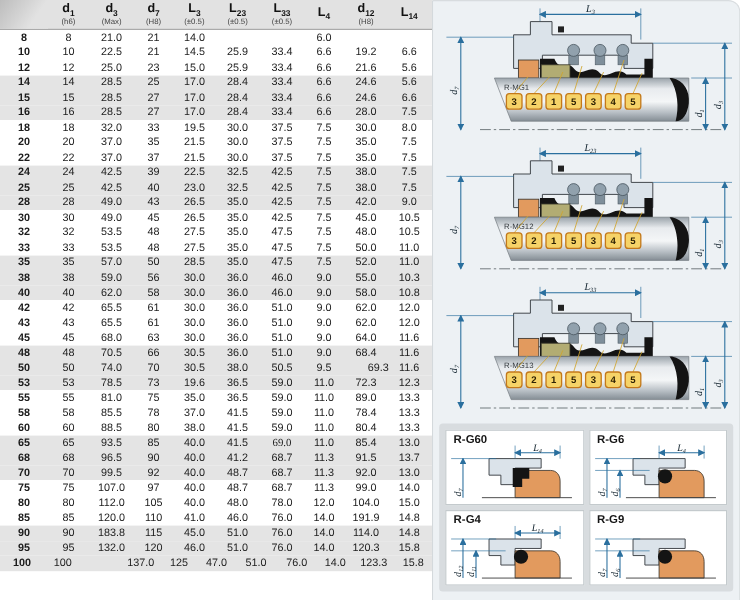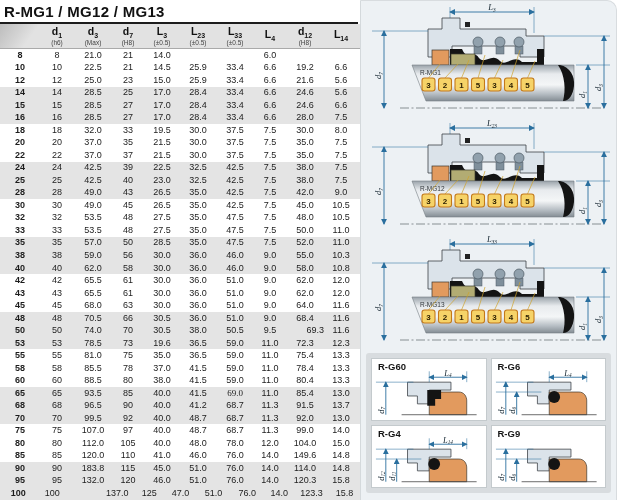--- a/index.html
+++ b/index.html
@@ -65,21 +65,20 @@
       <stop offset="0.55" stop-color="#f4f6f7"></stop>
         <stop offset="0.8" stop-color="#b7bec4"></stop>
       <stop offset="1" stop-color="#848d94"></stop>
     </linearGradient>
   </defs>
 </svg>
 
 <div id="page">
 
   <div id="left">
-    <div id="title">R-MG1 / MG12 / MG13</div>
     <div id="thead">
         <div class="hcell hfirst" style="width: 40px;"></div>
         <div class="hcell" style="width: 34px;">
           <span class="hmain">d<sub>1</sub></span>
           <span class="hnote">(h6)</span>
         </div>
         <div class="hcell" style="width: 38px;">
           <span class="hmain">d<sub>3</sub></span>
           <span class="hnote">(Max)</span>
         </div>
@@ -401,21 +400,21 @@
         </div>
         <div class="trow">
           <div class="cell c0" style="width: 40px;">55</div>
           <div class="cell" style="width: 34px;">55</div>
           <div class="cell" style="width: 38px;">81.0</div>
           <div class="cell" style="width: 32px;">75</div>
           <div class="cell" style="width: 36px;">35.0</div>
           <div class="cell" style="width: 36px;">36.5</div>
           <div class="cell" style="width: 38px;">59.0</div>
           <div class="cell" style="width: 32px;">11.0</div>
-          <div class="cell" style="width: 38px;">75.4</div>
+          <div class="cell" style="width: 38px;">89.0</div>
           <div class="cell" style="width: 34px;">13.3</div>
         </div>
         <div class="trow">
           <div class="cell c0" style="width: 40px;">58</div>
           <div class="cell" style="width: 34px;">58</div>
           <div class="cell" style="width: 38px;">85.5</div>
           <div class="cell" style="width: 32px;">78</div>
           <div class="cell" style="width: 36px;">37.0</div>
           <div class="cell" style="width: 36px;">41.5</div>
           <div class="cell" style="width: 38px;">59.0</div>
@@ -497,21 +496,21 @@
         </div>
         <div class="trow">
           <div class="cell c0" style="width: 40px;">85</div>
           <div class="cell" style="width: 34px;">85</div>
           <div class="cell" style="width: 38px;">120.0</div>
           <div class="cell" style="width: 32px;">110</div>
           <div class="cell" style="width: 36px;">41.0</div>
           <div class="cell" style="width: 36px;">46.0</div>
           <div class="cell" style="width: 38px;">76.0</div>
           <div class="cell" style="width: 32px;">14.0</div>
-          <div class="cell" style="width: 38px;">149.6</div>
+          <div class="cell" style="width: 38px;">191.9</div>
           <div class="cell" style="width: 34px;">14.8</div>
         </div>
         <div class="trow band">
           <div class="cell c0" style="width: 40px;">90</div>
           <div class="cell" style="width: 34px;">90</div>
           <div class="cell" style="width: 38px;">183.8</div>
           <div class="cell" style="width: 32px;">115</div>
           <div class="cell" style="width: 36px;">45.0</div>
           <div class="cell" style="width: 36px;">51.0</div>
           <div class="cell" style="width: 38px;">76.0</div>

